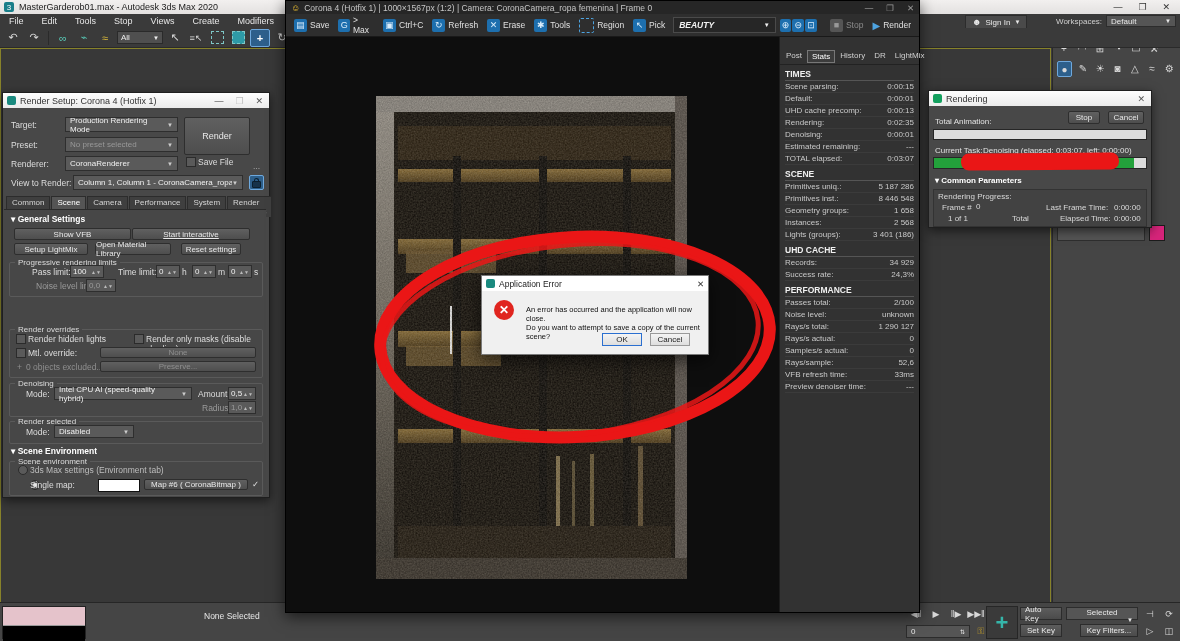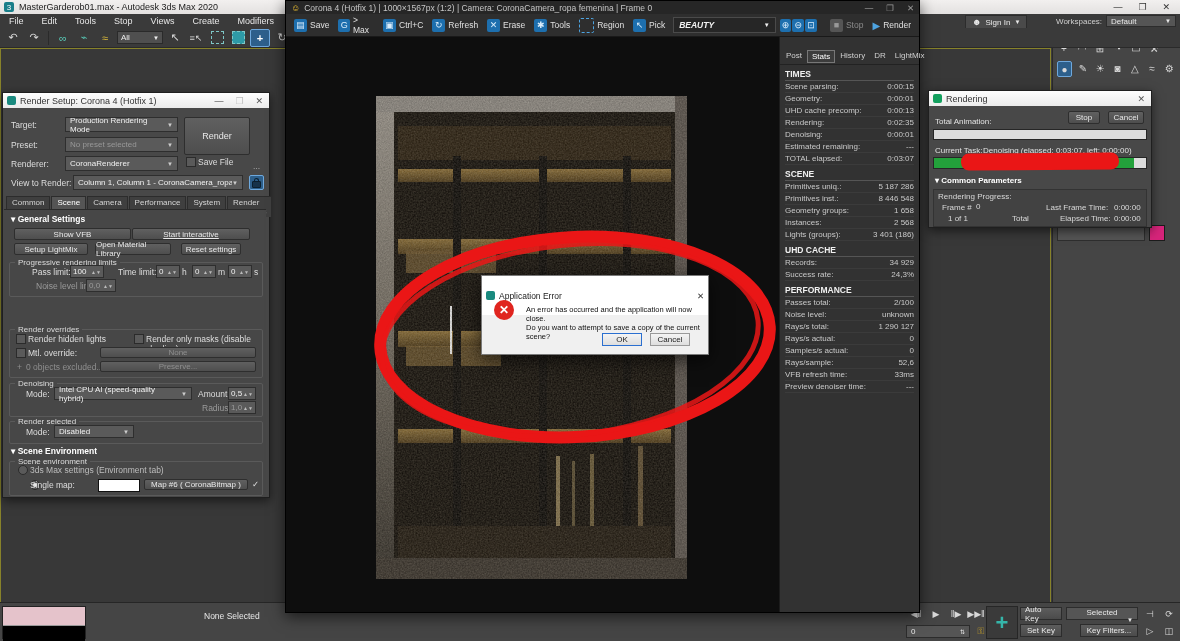--- a/index.html
+++ b/index.html
@@ -103,21 +103,21 @@
   .stab.on{border:1px solid #777;background:#3c3c3c;color:#fff;}
   .ssec{padding:2px 5px 0 5px;}
   .shead{font-weight:bold;color:#f0f0f0;font-size:8.5px;border-bottom:1px solid #555;padding:2px 0 1px 0;}
   .srow{display:flex;justify-content:space-between;border-bottom:1px solid #3b3b3b;padding:1px 0;color:#c9c9c9;}
   
   #rendwin{left:928px;top:90px;width:222px;height:136px;font-size:8px;overflow:hidden;}
   .pbar{background:#dcdcdc;border:1px solid #262626;box-sizing:border-box;}
   
   #errdlg{left:481px;top:275px;width:228px;height:80px;background:#f0f0f0;border:1px solid #7a7a7a;
           box-shadow:0 5px 18px rgba(0,0,0,.65);box-sizing:border-box;}
-  #errdlg .tbar{height:15px;background:#fff;display:flex;align-items:center;padding:12px 4px;font-size:8.5px;color:#222;}
+  #errdlg .tbar{height:15px;background:#fff;display:flex;align-items:center;padding:0 4px;font-size:8.5px;color:#222;}
   #erricon{position:absolute;left:12px;top:24px;width:20px;height:20px;border-radius:50%;background:#e0251f;
            color:#fff;font-size:12px;font-weight:bold;display:flex;align-items:center;justify-content:center;}
   .ebtn{position:absolute;width:40px;height:13px;background:linear-gradient(#f4f4f4,#dedede);border:1px solid #9a9a9a;
         font-size:8px;color:#222;display:flex;align-items:center;justify-content:center;box-sizing:border-box;}
   
   #annot{left:0;top:0;width:1180px;height:641px;pointer-events:none;z-index:300;}
   .z1{z-index:10}.z2{z-index:20}.z3{z-index:30}.z4{z-index:40}.z5{z-index:50}.z6{z-index:60}
 </style>
 </head>
 <body>
@@ -520,21 +520,21 @@
       <span class="stab">DR</span>
       <span class="stab">LightMix</span>
     </div>
     <div class="ssec">
       <div class="shead">TIMES</div>
       <div class="srow">
           <span>Scene parsing:</span>
           <span>0:00:15</span>
         </div>
       <div class="srow">
-          <span>Geometry:</span>
+          <span>Default:</span>
           <span>0:00:01</span>
         </div>
       <div class="srow">
           <span>UHD cache precomp:</span>
           <span>0:00:13</span>
         </div>
       <div class="srow">
           <span>Rendering:</span>
           <span>0:02:35</span>
         </div>

